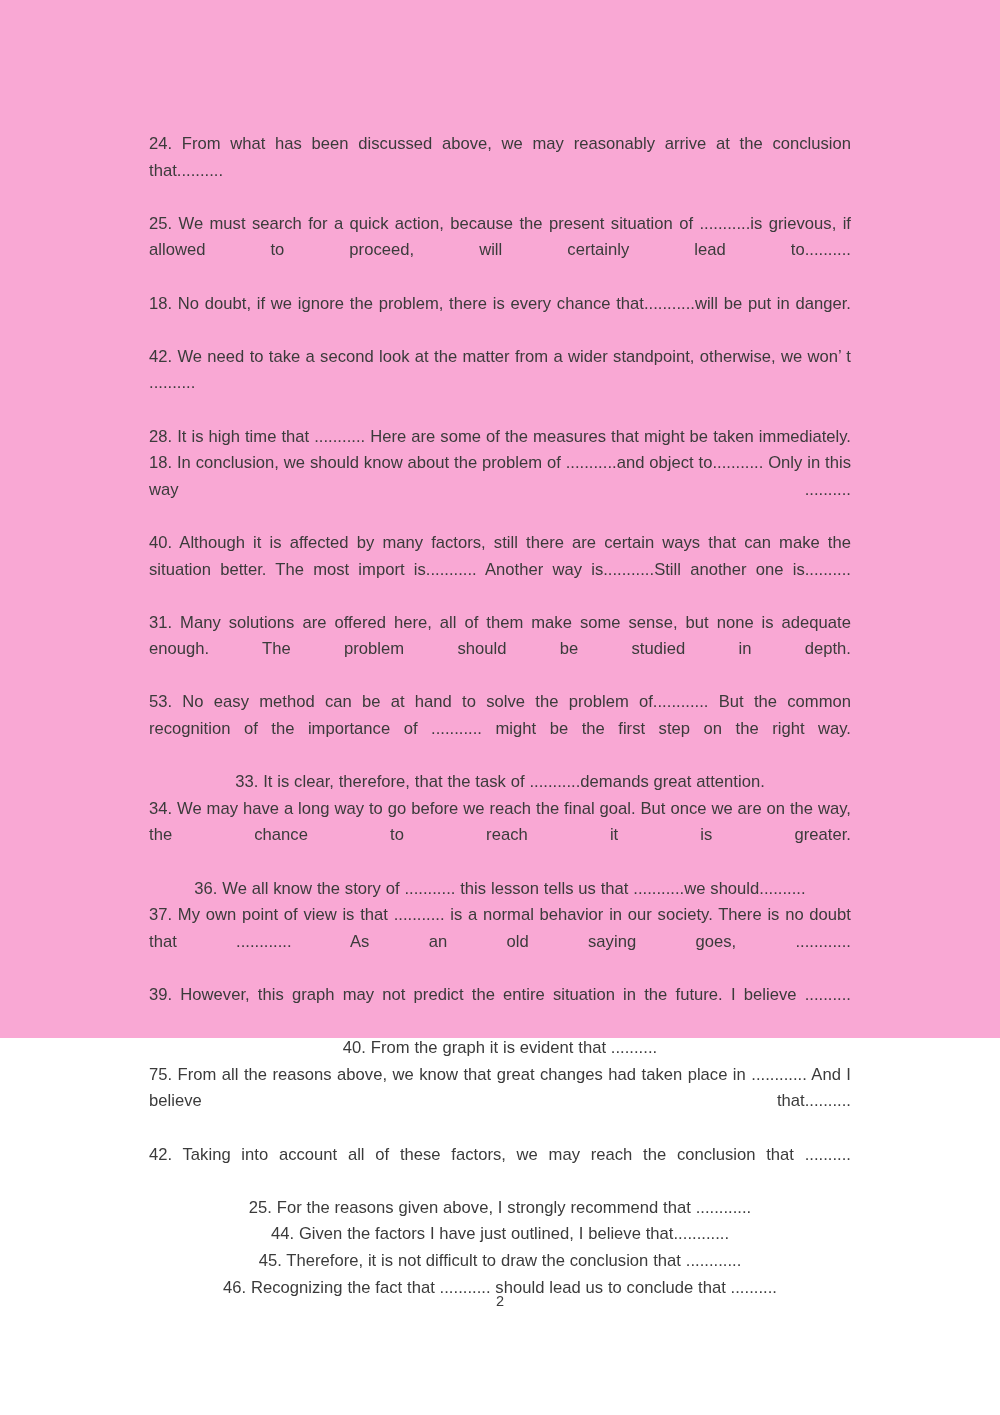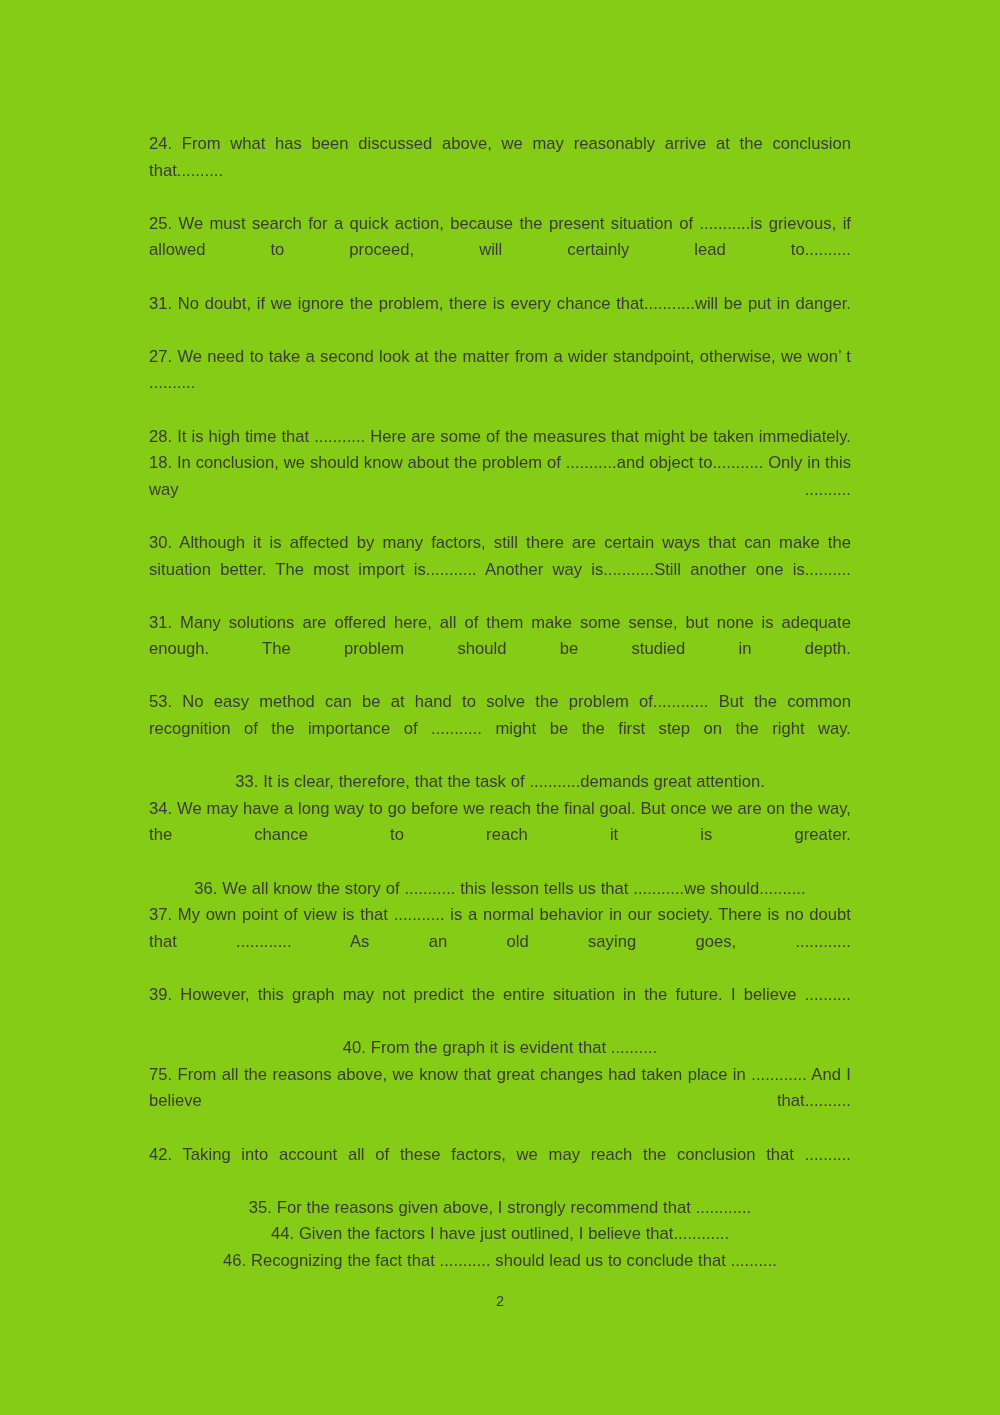--- a/index.html
+++ b/index.html
@@ -12,22 +12,22 @@
     height: 1415px;
     position: relative;
     font-family: "Liberation Sans", sans-serif;
     overflow: hidden;
   }
   .page {
     position: absolute;
     left: 0;
     top: 0;
     width: 1000px;
-    height: 1415px;
-    background: #84cc16;
+    height: 1038px;
+    background: #f9a8d4;
   }
   .content {
     position: absolute;
     left: 149px;
     top: 131px;
     width: 702px;
   }
   .para {
     margin: 0;
     padding: 0;
@@ -65,35 +65,36 @@
 </style>
 </head>
 <body>
 
 <div class="page">
 
   <div class="content">
 
     <p class="para">24. From what has been discussed above, we may reasonably arrive at the conclusion that..........</p>
     <p class="para">25. We must search for a quick action, because the present situation of ...........is grievous, if allowed to proceed, will certainly lead to..........</p>
-    <p class="para">31. No doubt, if we ignore the problem, there is every chance that...........will be put in danger.</p>
-    <p class="para">27. We need to take a second look at the matter from a wider standpoint, otherwise, we won’ t ..........</p>
+    <p class="para">18. No doubt, if we ignore the problem, there is every chance that...........will be put in danger.</p>
+    <p class="para">42. We need to take a second look at the matter from a wider standpoint, otherwise, we won’ t ..........</p>
     <p class="para">28. It is high time that ........... Here are some of the measures that might be taken immediately. 18. In conclusion, we should know about the problem of ...........and object to........... Only in this way ..........</p>
-    <p class="para">30. Although it is affected by many factors, still there are certain ways that can make the situation better. The most import is........... Another way is...........Still another one is..........</p>
+    <p class="para">40. Although it is affected by many factors, still there are certain ways that can make the situation better. The most import is........... Another way is...........Still another one is..........</p>
     <p class="para">31. Many solutions are offered here, all of them make some sense, but none is adequate enough. The problem should be studied in depth.</p>
     <p class="para">53. No easy method can be at hand to solve the problem of............ But the common recognition of the importance of ........... might be the first step on the right way.</p>
     <p class="para nojust">33. It is clear, therefore, that the task of ...........demands great attention.</p>
     <p class="para">34. We may have a long way to go before we reach the final goal. But once we are on the way, the chance to reach it is greater.</p>
     <p class="para nojust">36. We all know the story of ........... this lesson tells us that ...........we should..........</p>
     <p class="para">37. My own point of view is that ........... is a normal behavior in our society. There is no doubt that ............ As an old saying goes, ............</p>
     <p class="para">39. However, this graph may not predict the entire situation in the future. I believe ..........</p>
     <p class="para nojust">40. From the graph it is evident that ..........</p>
     <p class="para">75. From all the reasons above, we know that great changes had taken place in ............ And I believe that..........</p>
     <p class="para">42. Taking into account all of these factors, we may reach the conclusion that ..........</p>
-    <p class="para nojust">35. For the reasons given above, I strongly recommend that ............</p>
+    <p class="para nojust">25. For the reasons given above, I strongly recommend that ............</p>
     <p class="para nojust">44. Given the factors I have just outlined, I believe that............</p>
+    <p class="para nojust">45. Therefore, it is not difficult to draw the conclusion that ............</p>
     <p class="para nojust">46. Recognizing the fact that ........... should lead us to conclude that ..........</p>
 
   </div>
 
   <div class="page-number">2</div>
 
 </div>
 
 </body></html>

